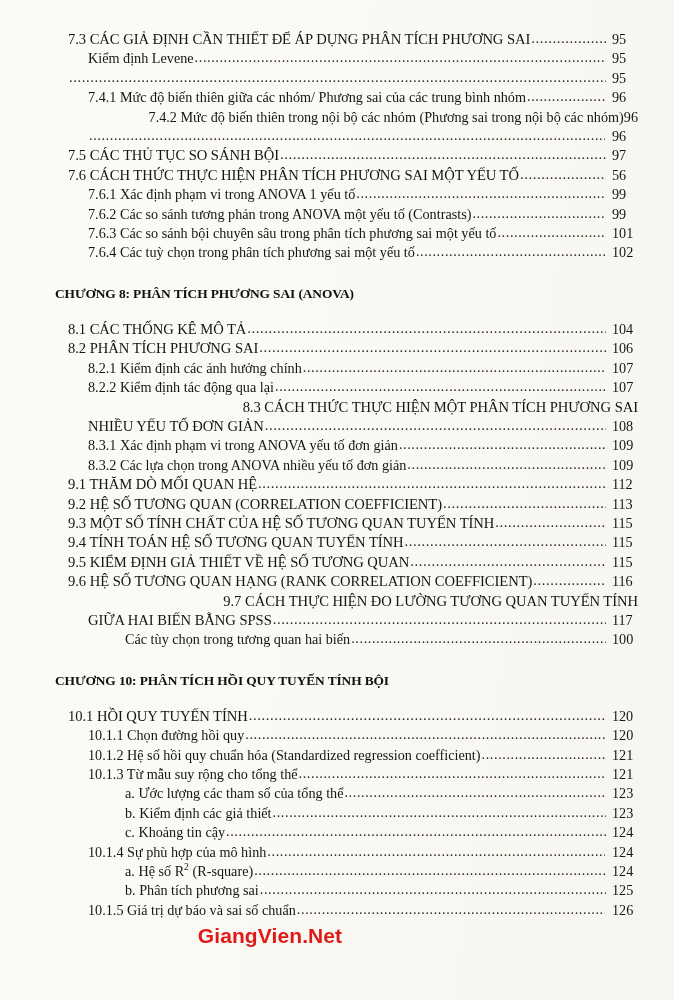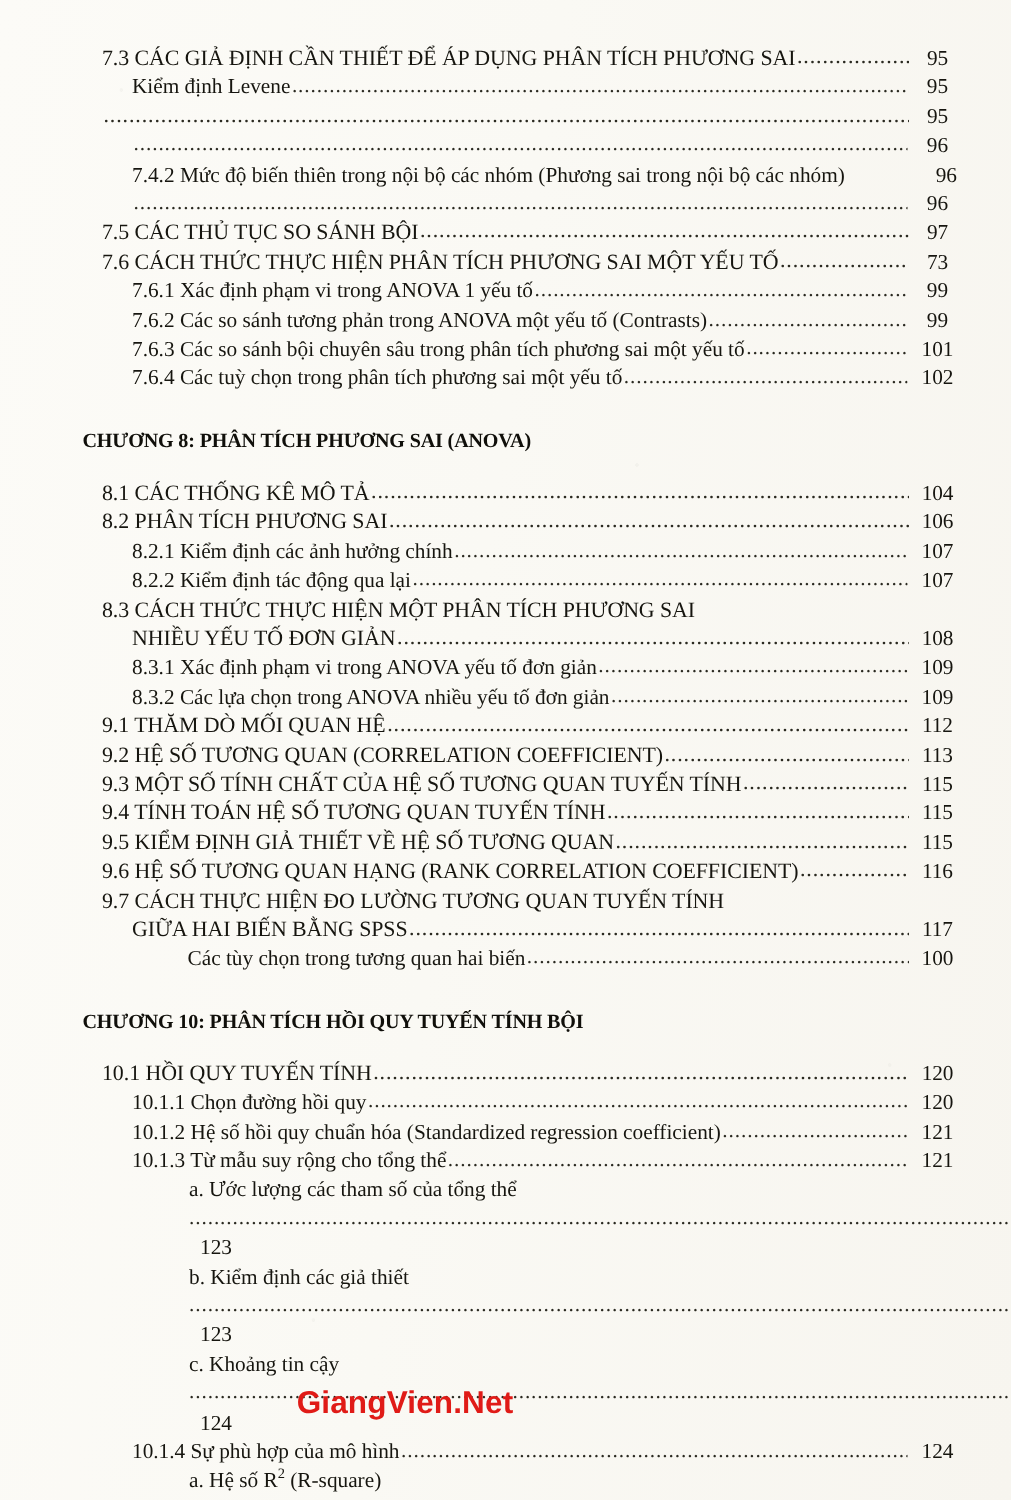--- a/index.html
+++ b/index.html
@@ -67,35 +67,35 @@
     margin: 0 1px 0 1px;
     position: relative;
     top: -1px;
     color: #2a2920;
     letter-spacing: 0.6px;
   }
   .entry .leader::after {
     content: "........................................................................"
              "........................................................................";
   }
-  .entry.noleader .title  { flex: 1 1 auto; }
+  .entry.noleader .title  { flex: 1 1 auto; text-align: right; }
   .entry .pageno {
     flex: 0 0 auto;
     min-width: 26px;
-    text-align: center;
+    text-align: left;
     padding-left: 5px;
     font-size: 14.2px;
   }
   .entry.noleader .pageno { padding-left: 0; min-width: 0; }
 
   
   .lvl1 { padding-left: 13px; }
   .lvl2 { padding-left: 33px; }
   .lvl2 .pageno { padding-left: 6px; }
-  .lvl3 { padding-left: 70px; flex-direction: column; }
+  .lvl3 { padding-left: 70px; }
   .lvl-cont { padding-left: 33px; }
   .lvl-sub  { padding-left: 70px; }
 
   
   .caps { font-size: 14.6px; letter-spacing: -0.05px; }
 
   sup {
     font-size: 0.68em;
     vertical-align: super;
     line-height: 0;
@@ -129,40 +129,41 @@
     <div class="entry lvl2">
       <span class="title">Kiểm định Levene</span>
       <span class="leader"></span>
       <span class="pageno">95</span>
     </div>
     <div class="entry lvl1 caps">
       <span class="leader"></span>
       <span class="pageno">95</span>
     </div>
     <div class="entry lvl2">
+      <span class="title">7.4.1 Mức độ biến thiên giữa các nhóm/ Phương sai của các trung bình nhóm</span>
       <span class="leader"></span>
       <span class="pageno">96</span>
     </div>
     <div class="entry lvl2 noleader">
       <span class="title">7.4.2 Mức độ biến thiên trong nội bộ các nhóm (Phương sai trong nội bộ các nhóm)</span>
       <span class="pageno">96</span>
     </div>
     <div class="entry lvl2">
       <span class="leader"></span>
       <span class="pageno">96</span>
     </div>
     <div class="entry lvl1 caps">
       <span class="title">7.5 CÁC THỦ TỤC SO SÁNH BỘI</span>
       <span class="leader"></span>
       <span class="pageno">97</span>
     </div>
     <div class="entry lvl1 caps">
       <span class="title">7.6 CÁCH THỨC THỰC HIỆN PHÂN TÍCH PHƯƠNG SAI MỘT YẾU TỐ</span>
       <span class="leader"></span>
-      <span class="pageno">73</span>
+      <span class="pageno">56</span>
     </div>
     <div class="entry lvl2">
       <span class="title">7.6.1 Xác định phạm vi trong ANOVA 1 yếu tố</span>
       <span class="leader"></span>
       <span class="pageno">99</span>
     </div>
     <div class="entry lvl2">
       <span class="title">7.6.2 Các so sánh tương phản trong ANOVA một yếu tố (Contrasts)</span>
       <span class="leader"></span>
       <span class="pageno">99</span>

